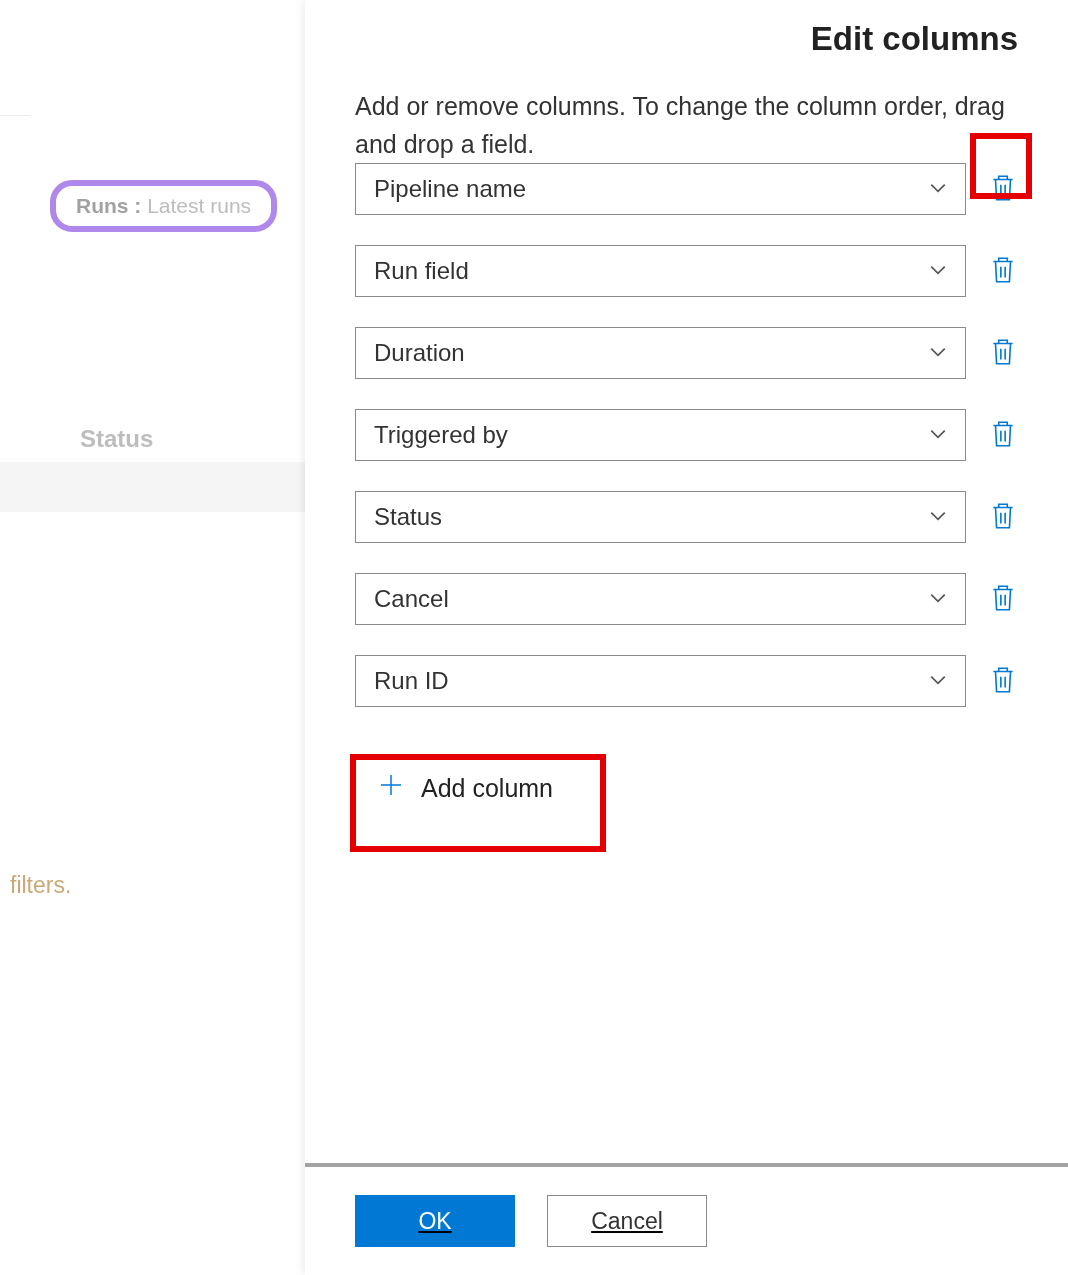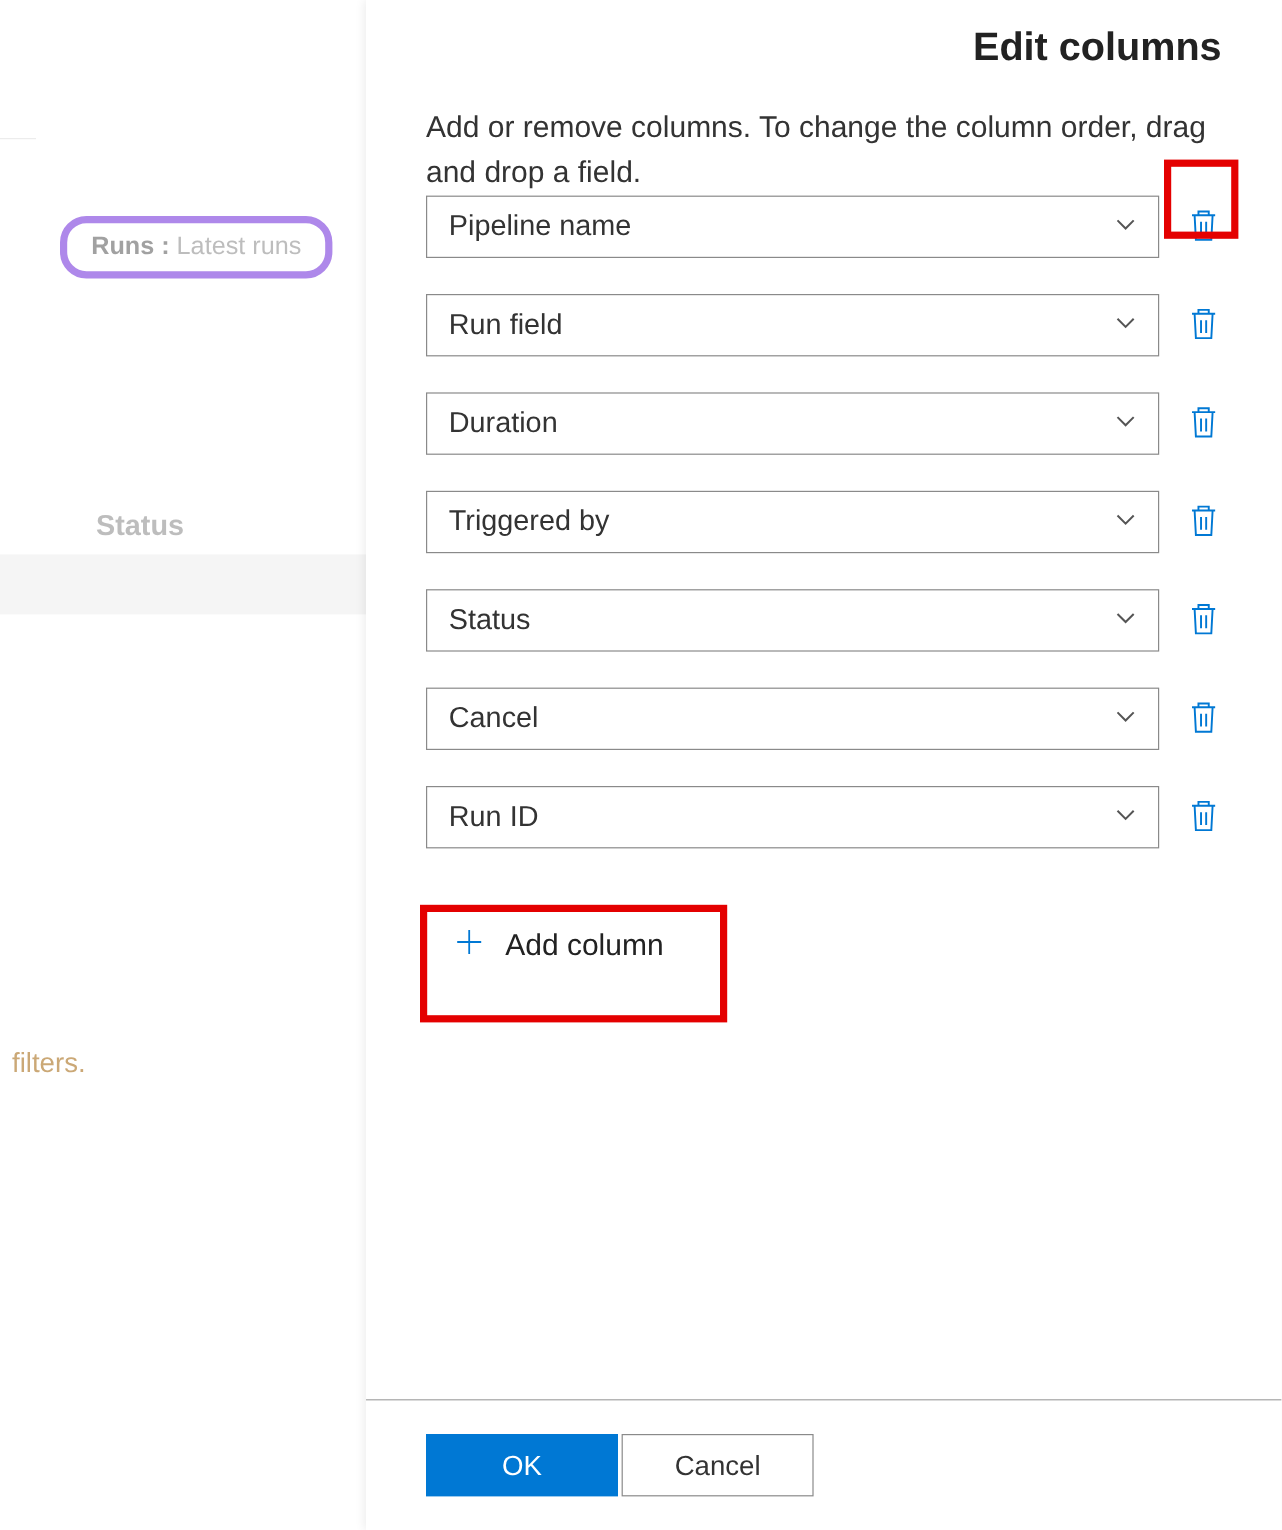--- a/index.html
+++ b/index.html
@@ -183,24 +183,25 @@
     .highlight-box-add {
       position: absolute;
       top: -5px;
       left: -5px;
       width: 256px;
       height: 98px;
       border: 6px solid #e40000;
       pointer-events: none;
     }
     .panel-footer {
-      border-top: 1px solid #a3a3a3;
+      border-top: 4px solid #a3a3a3;
       padding: 28px 50px;
       display: flex;
-      gap: 3px;
+      gap: 32px;
+      text-decoration: underline;
     }
     .btn {
       height: 52px;
       padding: 0 36px;
       font-size: 23px;
       cursor: pointer;
       min-width: 160px;
       display: flex;
       align-items: center;
       justify-content: center;

